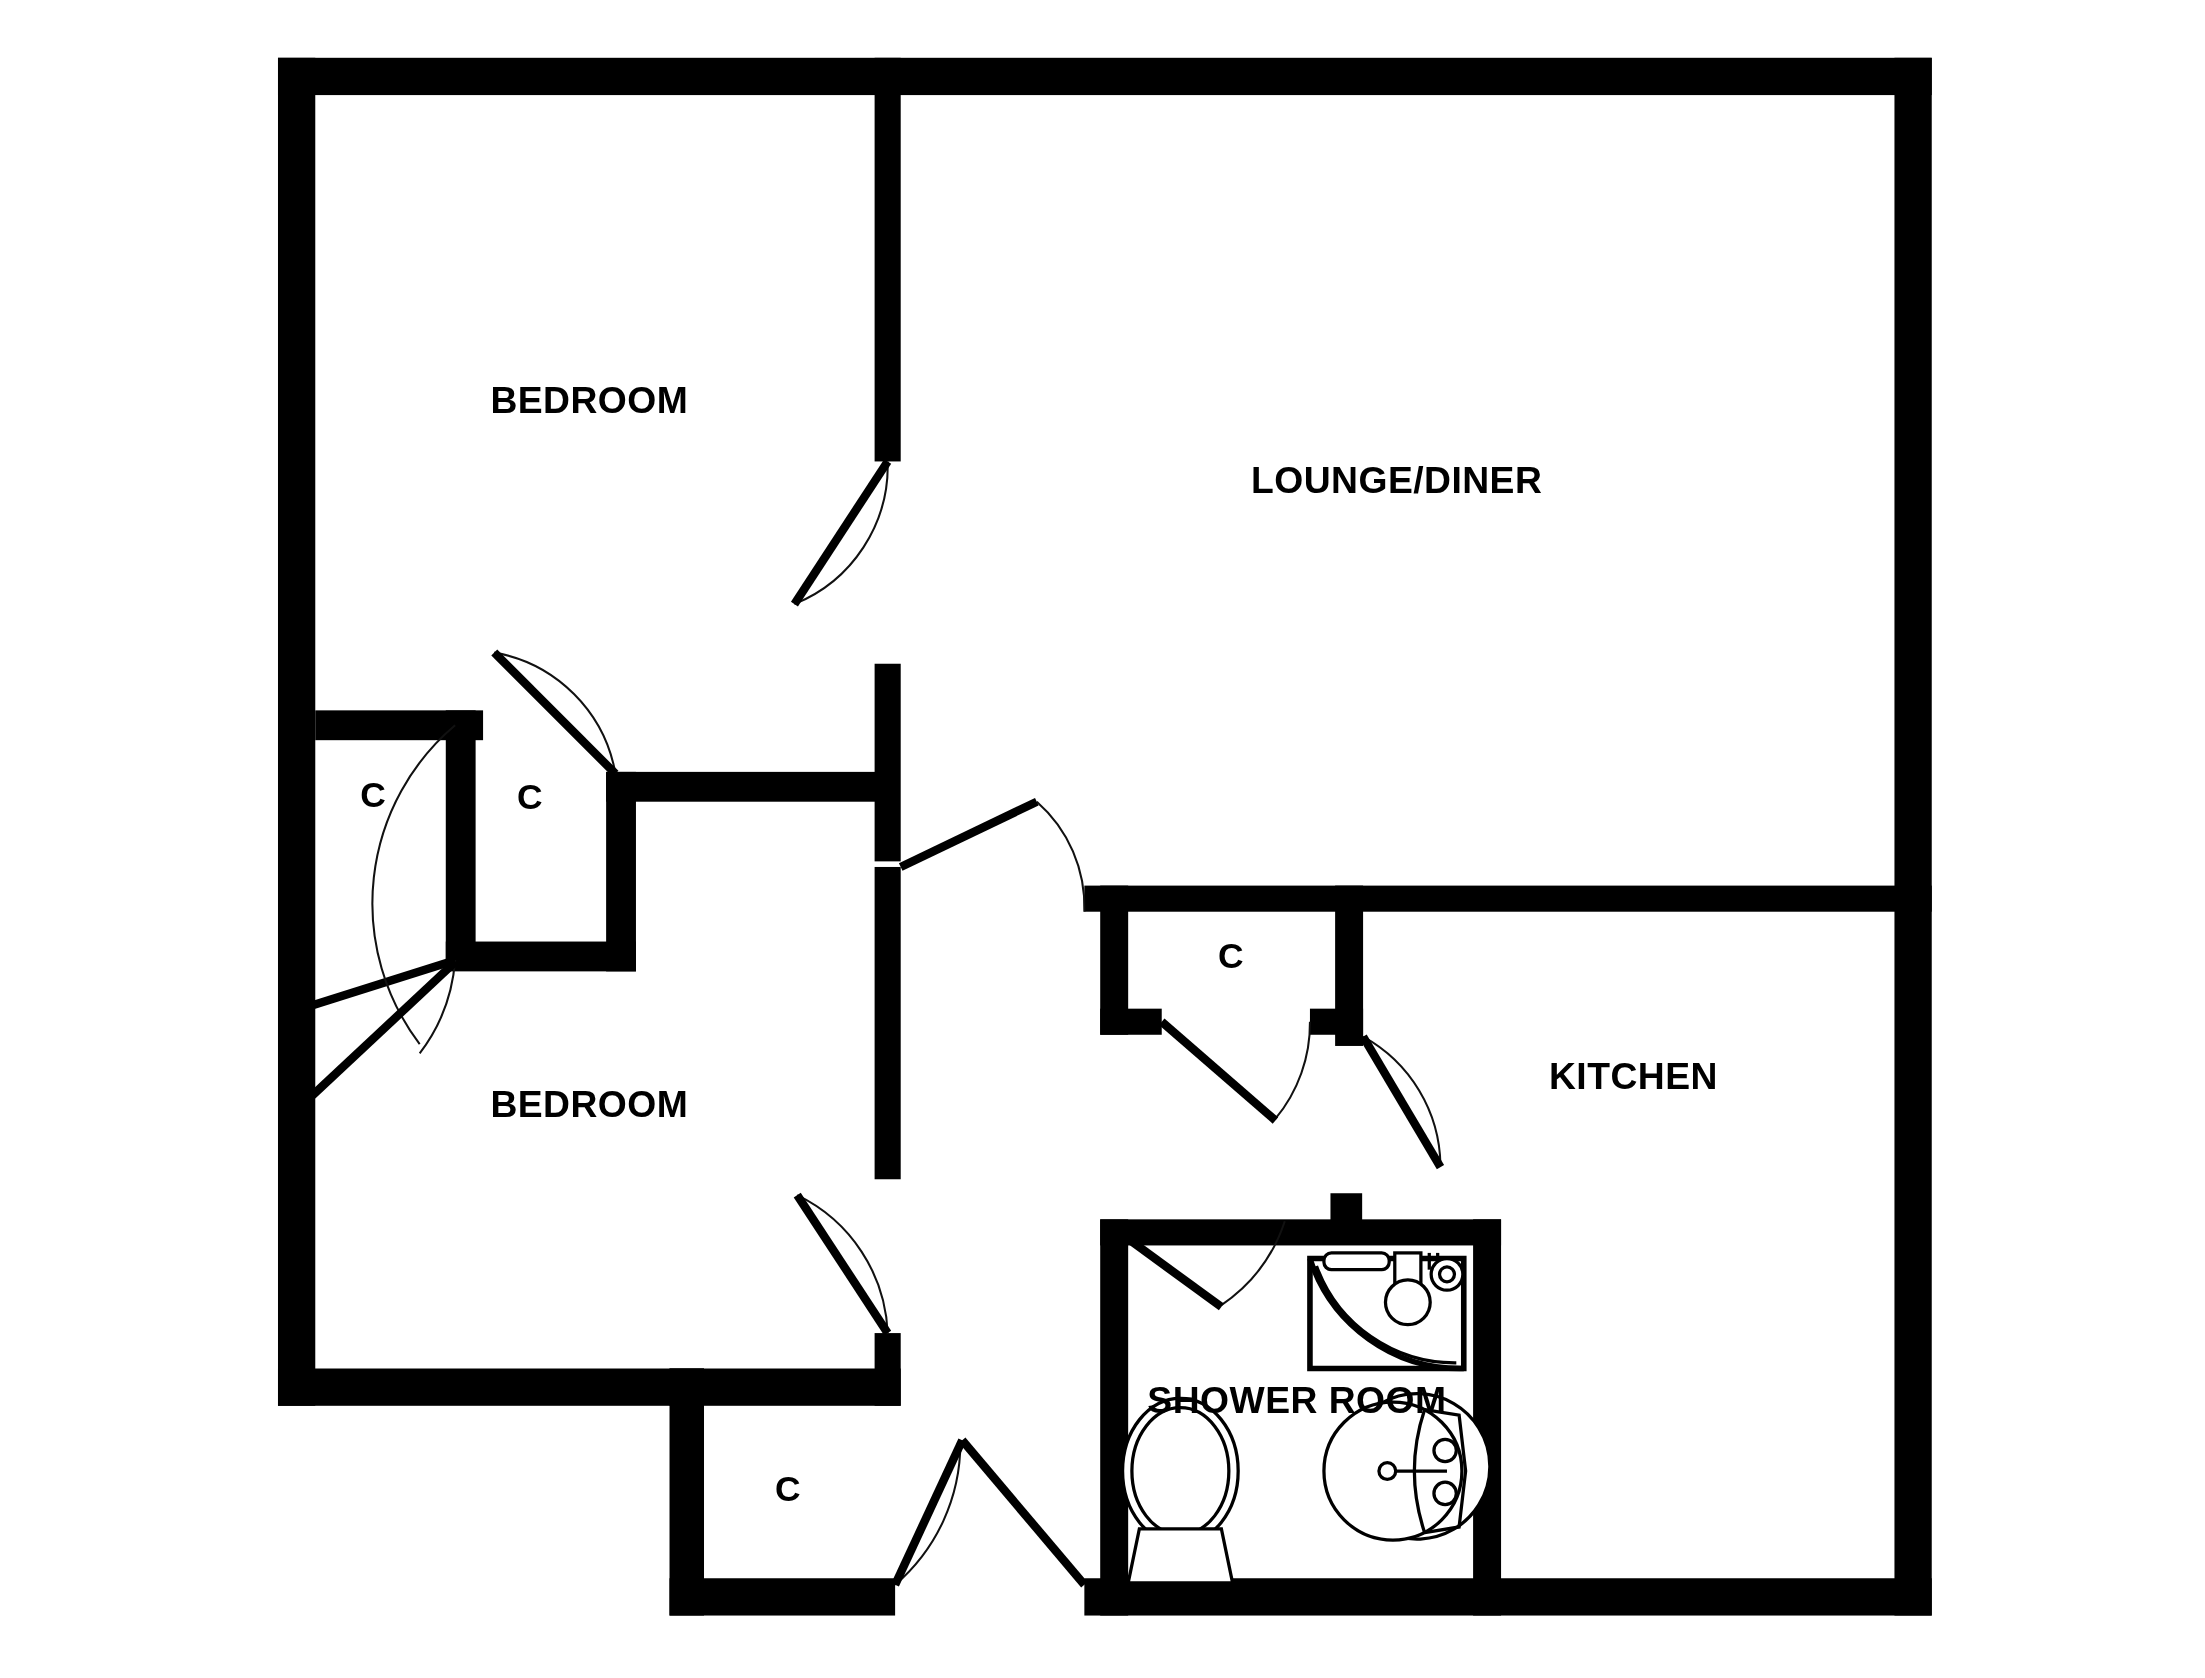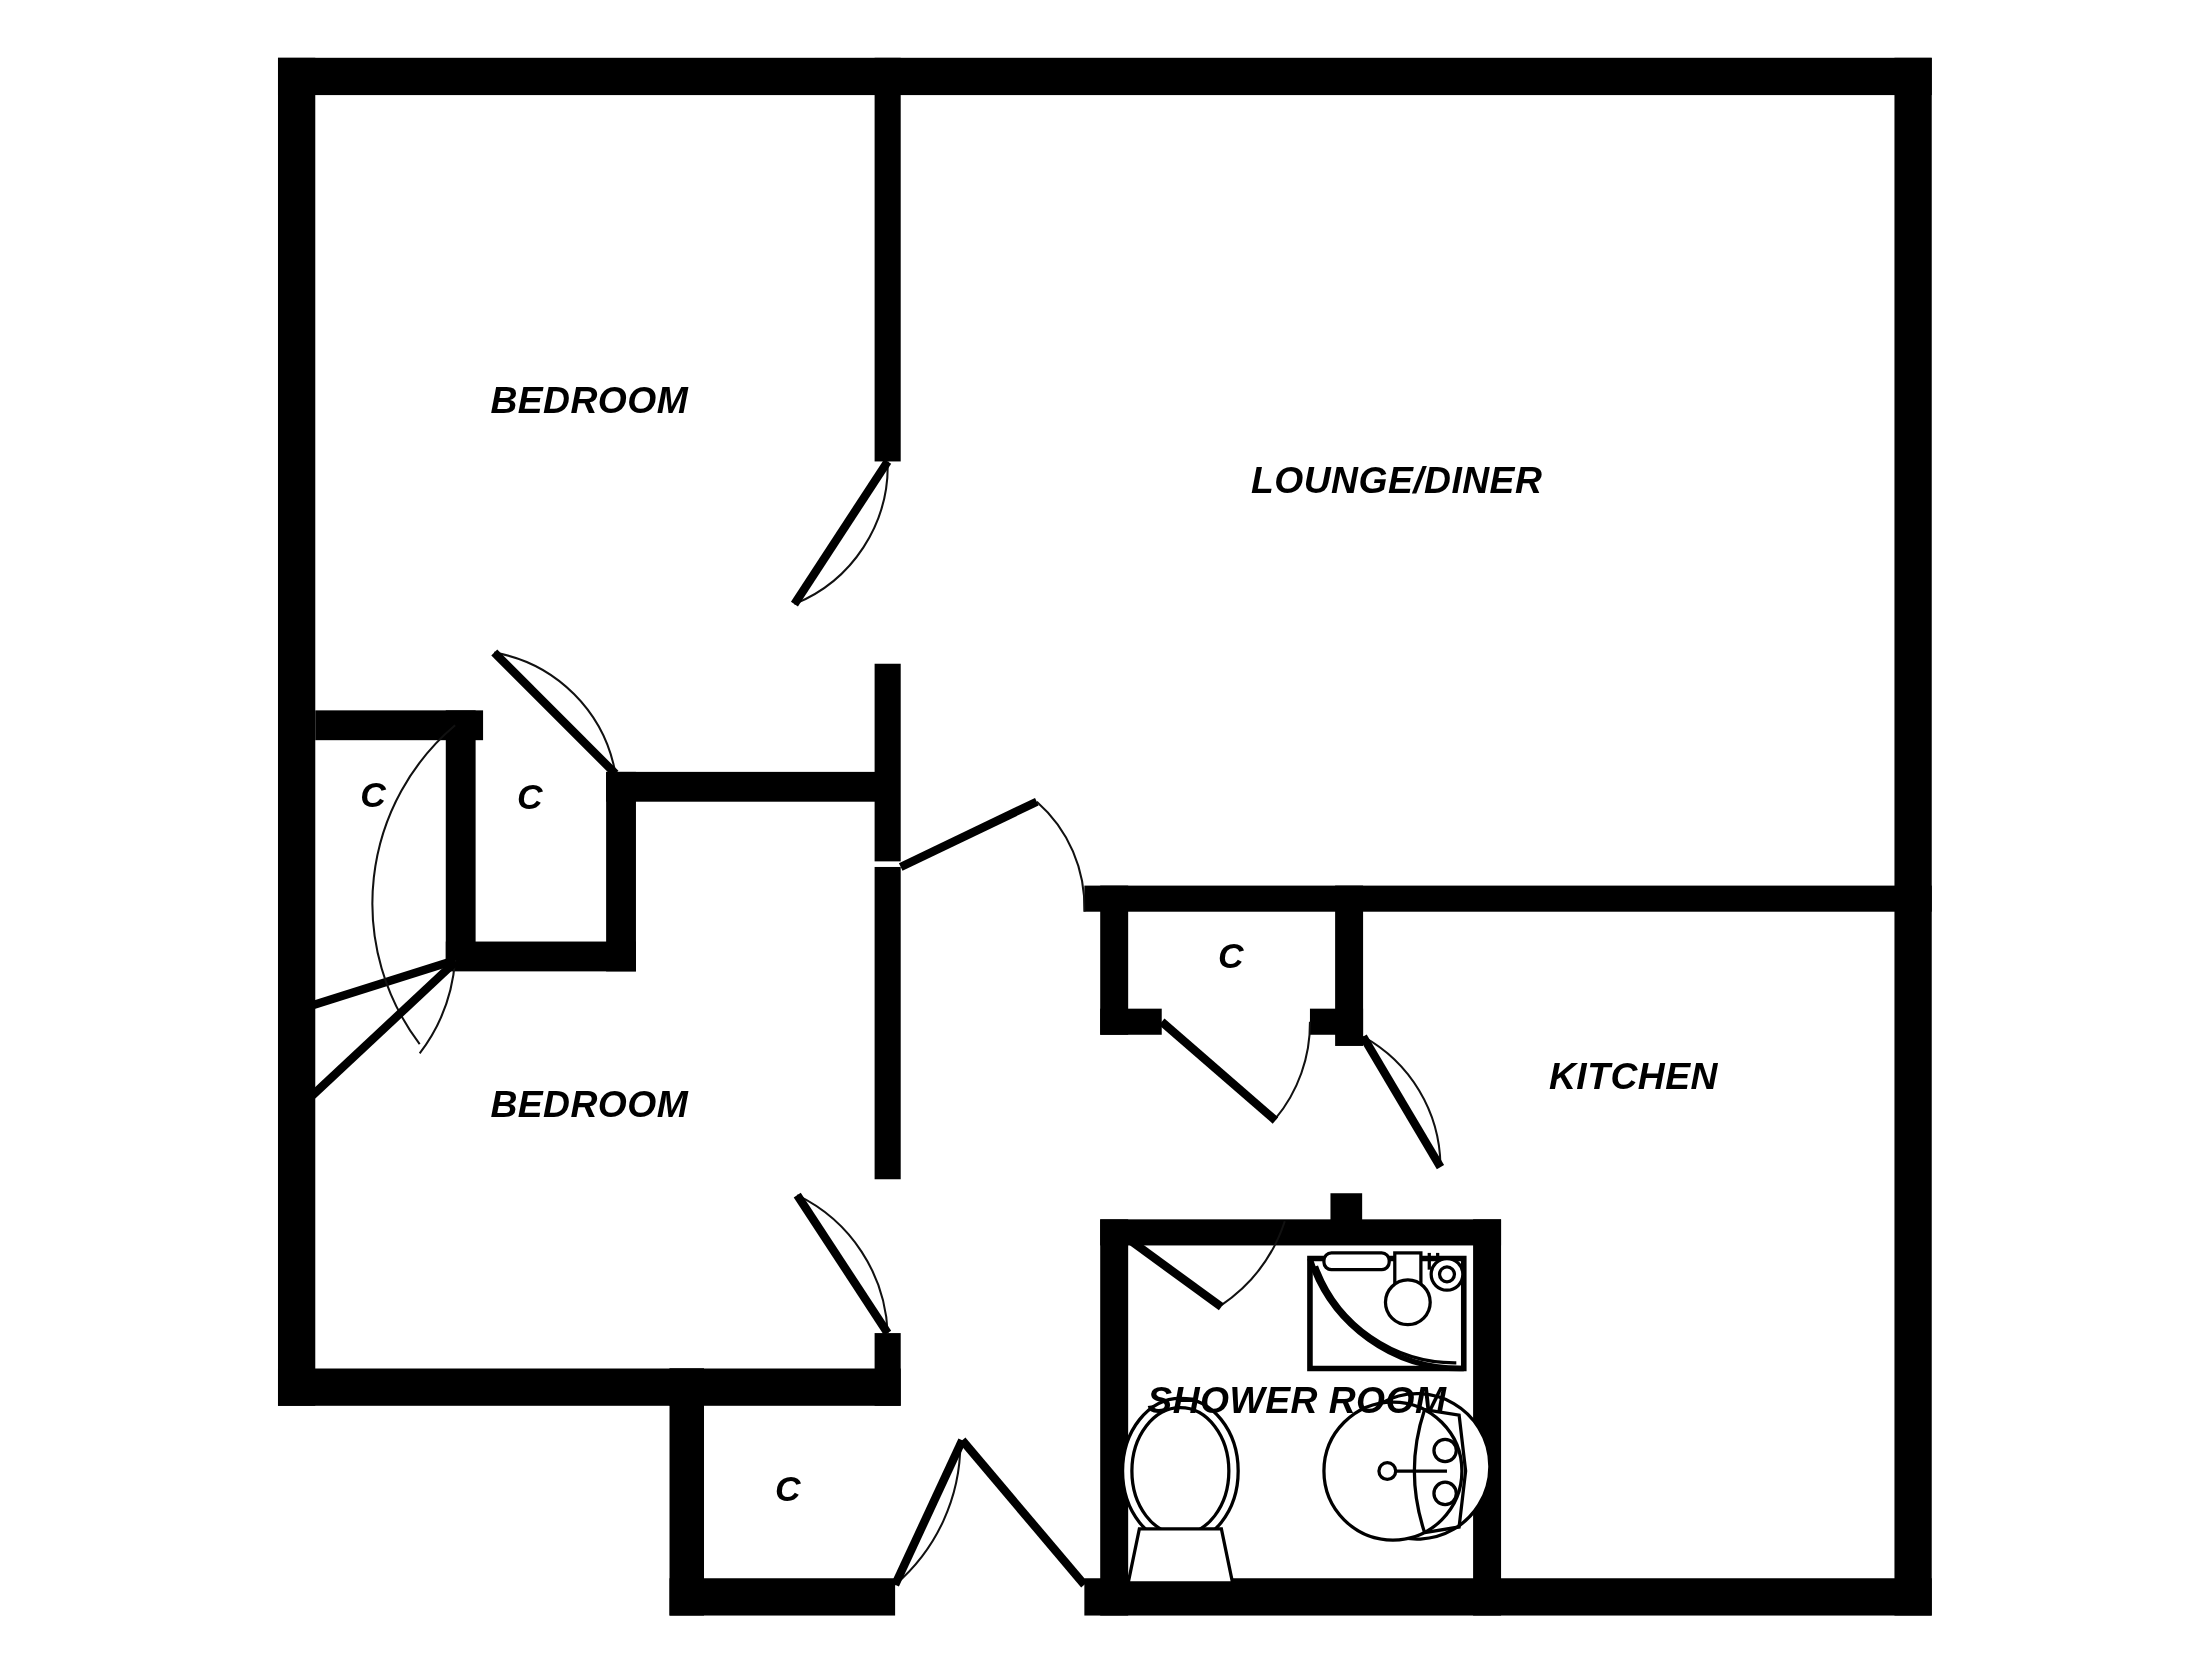--- a/index.html
+++ b/index.html
@@ -9,21 +9,20 @@
     width: 2206px;
     height: 1678px;
     overflow: hidden;
   }
   #plan-root {
     position: relative;
     width: 2206px;
     height: 1237px;
     background: #ffffff;
     font-family: "Liberation Sans", sans-serif;
-    font-style: italic;
   }
   svg#floorplan {
     display: block;
     width: 2206px;
     height: 1678px;
   }
   .wall { fill: #000000; stroke: none; }
   .door-leaf { stroke: #000000; fill: none; stroke-width: 9; stroke-linecap: butt; }
   .door-arc { stroke: #111111; fill: none; stroke-width: 2.2; }
   .fixture-thin { stroke: #000000; fill: none; stroke-width: 3.5; }

